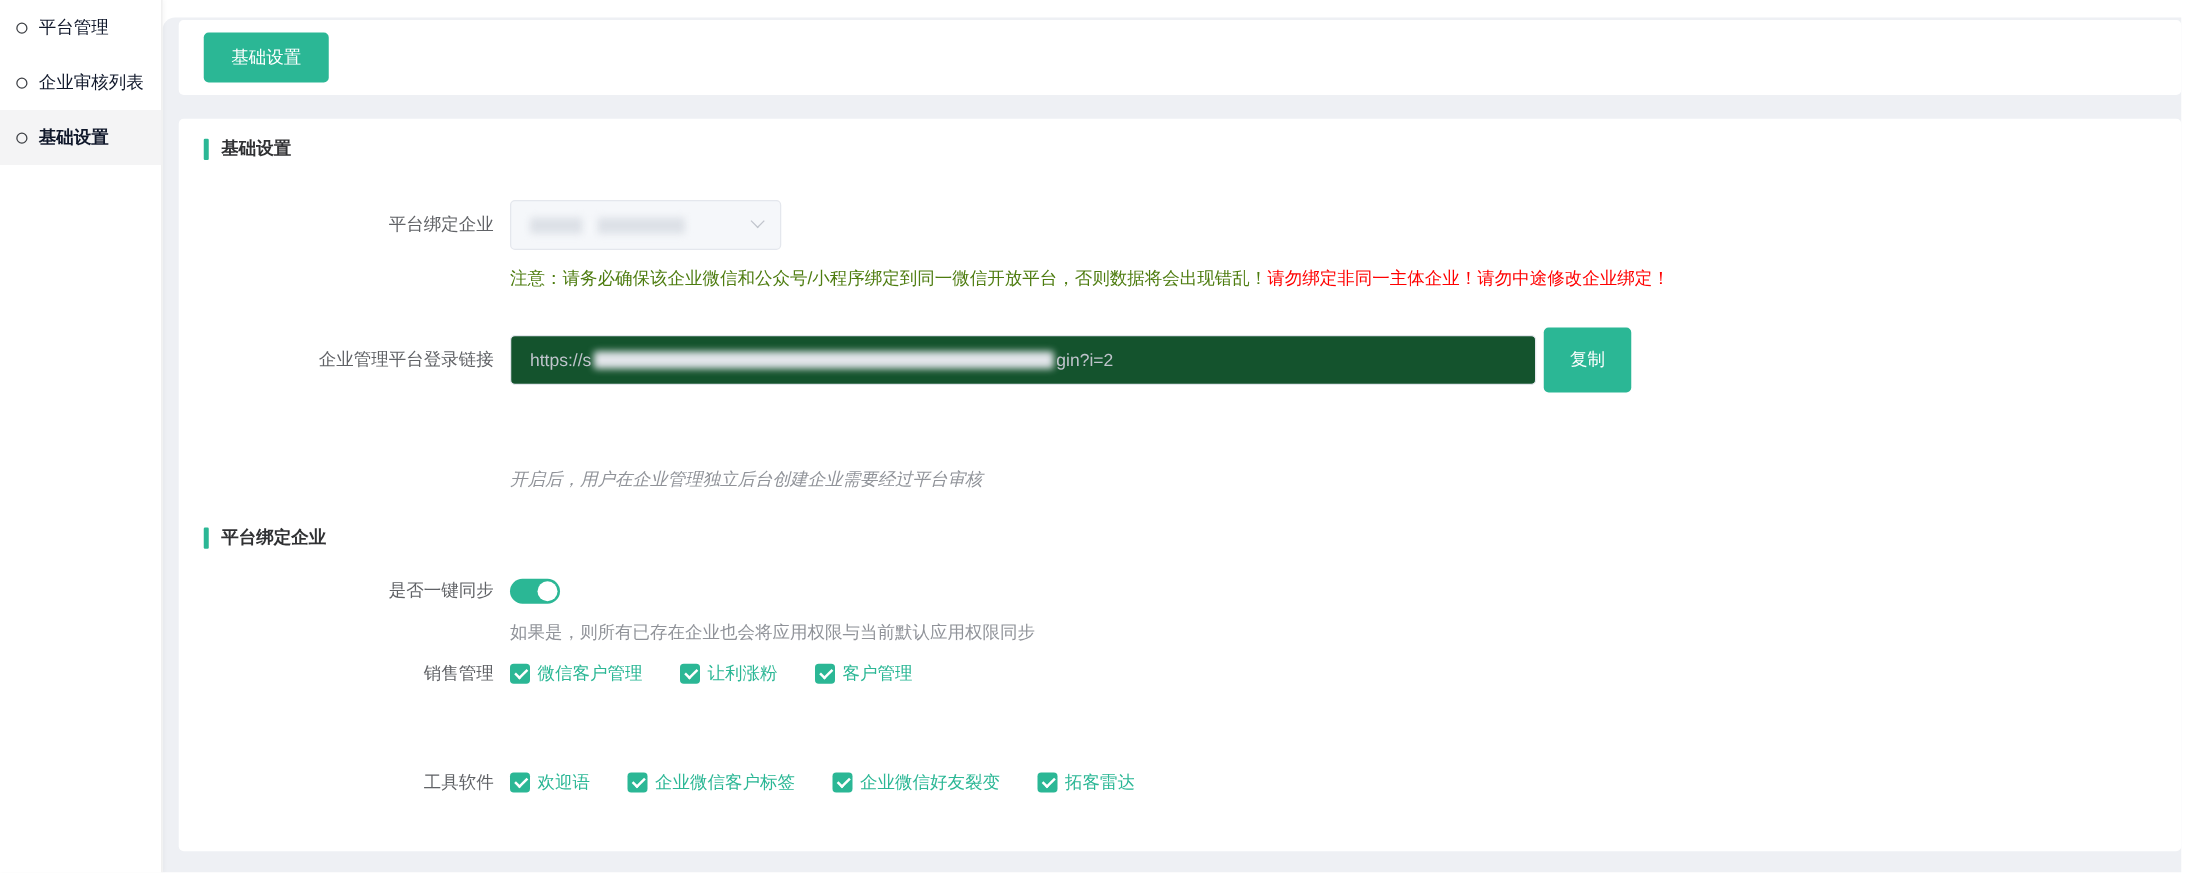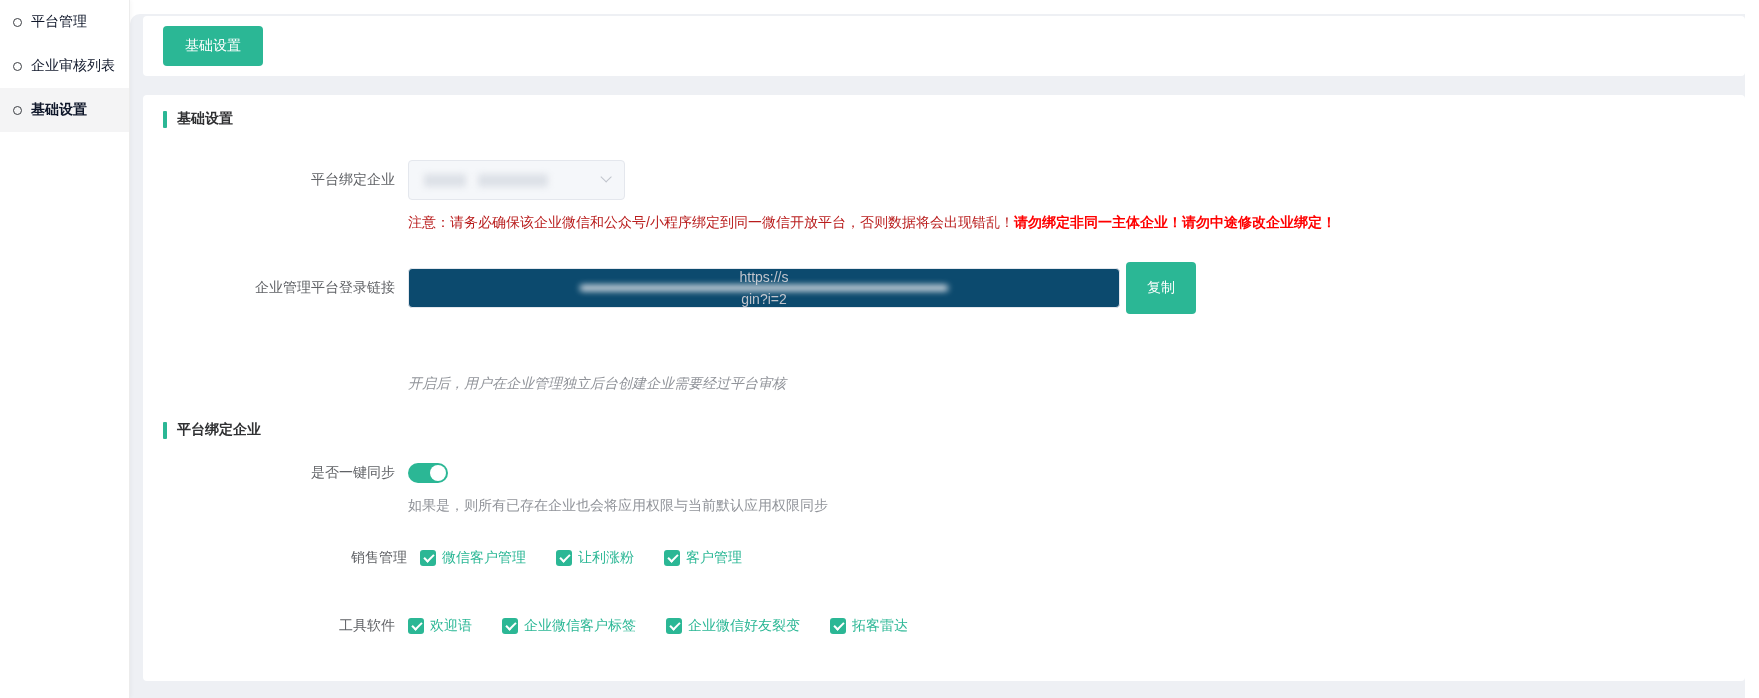--- a/index.html
+++ b/index.html
@@ -45,27 +45,27 @@
     align-items:center; padding:0 30px 0 15px; }
   .caret { width:8px; height:8px; border-right:1.6px solid #c0c4cc; border-bottom:1.6px solid #c0c4cc;
     transform:rotate(45deg) translateY(-3px); position:absolute; right:16px; top:14px; }
   .mask { display:inline-block; height:13px; background:#dde1e7; border-radius:2px;
     filter:blur(3px); }
   .m1 { width:42px; margin-right:12px; }
   .m2 { width:70px; }
 
   
   .note { position:absolute; left:265px; width:1150px; line-height:18px; }
-  .note-normal { color:#b91c1c; }
-  .note-warning { color:#ff0000; font-weight:bold; }
-
-  
-  .link-input { position:relative; width:712px; height:40px; background:#0c4a6e;
+  .note-normal { color:#4d7c0f; }
+  .note-warning { color:#ff0000; font-weight:normal; }
+
+  
+  .link-input { position:relative; width:821px; height:40px; background:#14532d;
     border:1px solid #e4e7ed; border-radius:4px; display:flex; align-items:center;
-    padding:0 15px; color:#c0c4cc;flex-direction:column; }
+    padding:0 15px; color:#c0c4cc; }
   .url-mask { width:368px; height:14px; margin:0 2px; background:#e2e5ea; filter:blur(3px); }
   .copy-btn { width:70px; height:52px; margin-left:6px; background:#2bb795; color:#ffffff;
     border:none; border-radius:4px; font-size:14px; cursor:pointer; font-family:inherit; }
 
   
   .switch { position:relative; width:40px; height:20px; border-radius:10px; background:#dcdfe6;
     cursor:pointer; flex:0 0 auto; }
   .switch[data-state="on"] { background:#2bb795; }
   .switch .knob { position:absolute; top:2px; left:2px; width:16px; height:16px;
     background:#ffffff; border-radius:50%; }
@@ -85,21 +85,21 @@
   
   .t-sec1 { top:14px; }
   .r-company { top:65px; }
   .r-note { top:118px; }
   .r-link { top:167px; }
   .r-audit { top:244px; height:24px; }
   .h-audit { top:280px;font-style:italic; }
   .t-sec2 { top:325px; }
   .r-sync { top:366px; height:24px; }
   .h-sync { top:402px; }
-  .r-sales { top:451px; height:24px;padding-left:12px; }
+  .r-sales { top:432px; height:24px; }
   .r-tools { top:519px; height:24px;align-items:center; }
 </style>
 </head>
 <body>
 
 <div class="stage">
 
   <div class="content-bg"></div>
 
   <nav class="sidebar">

